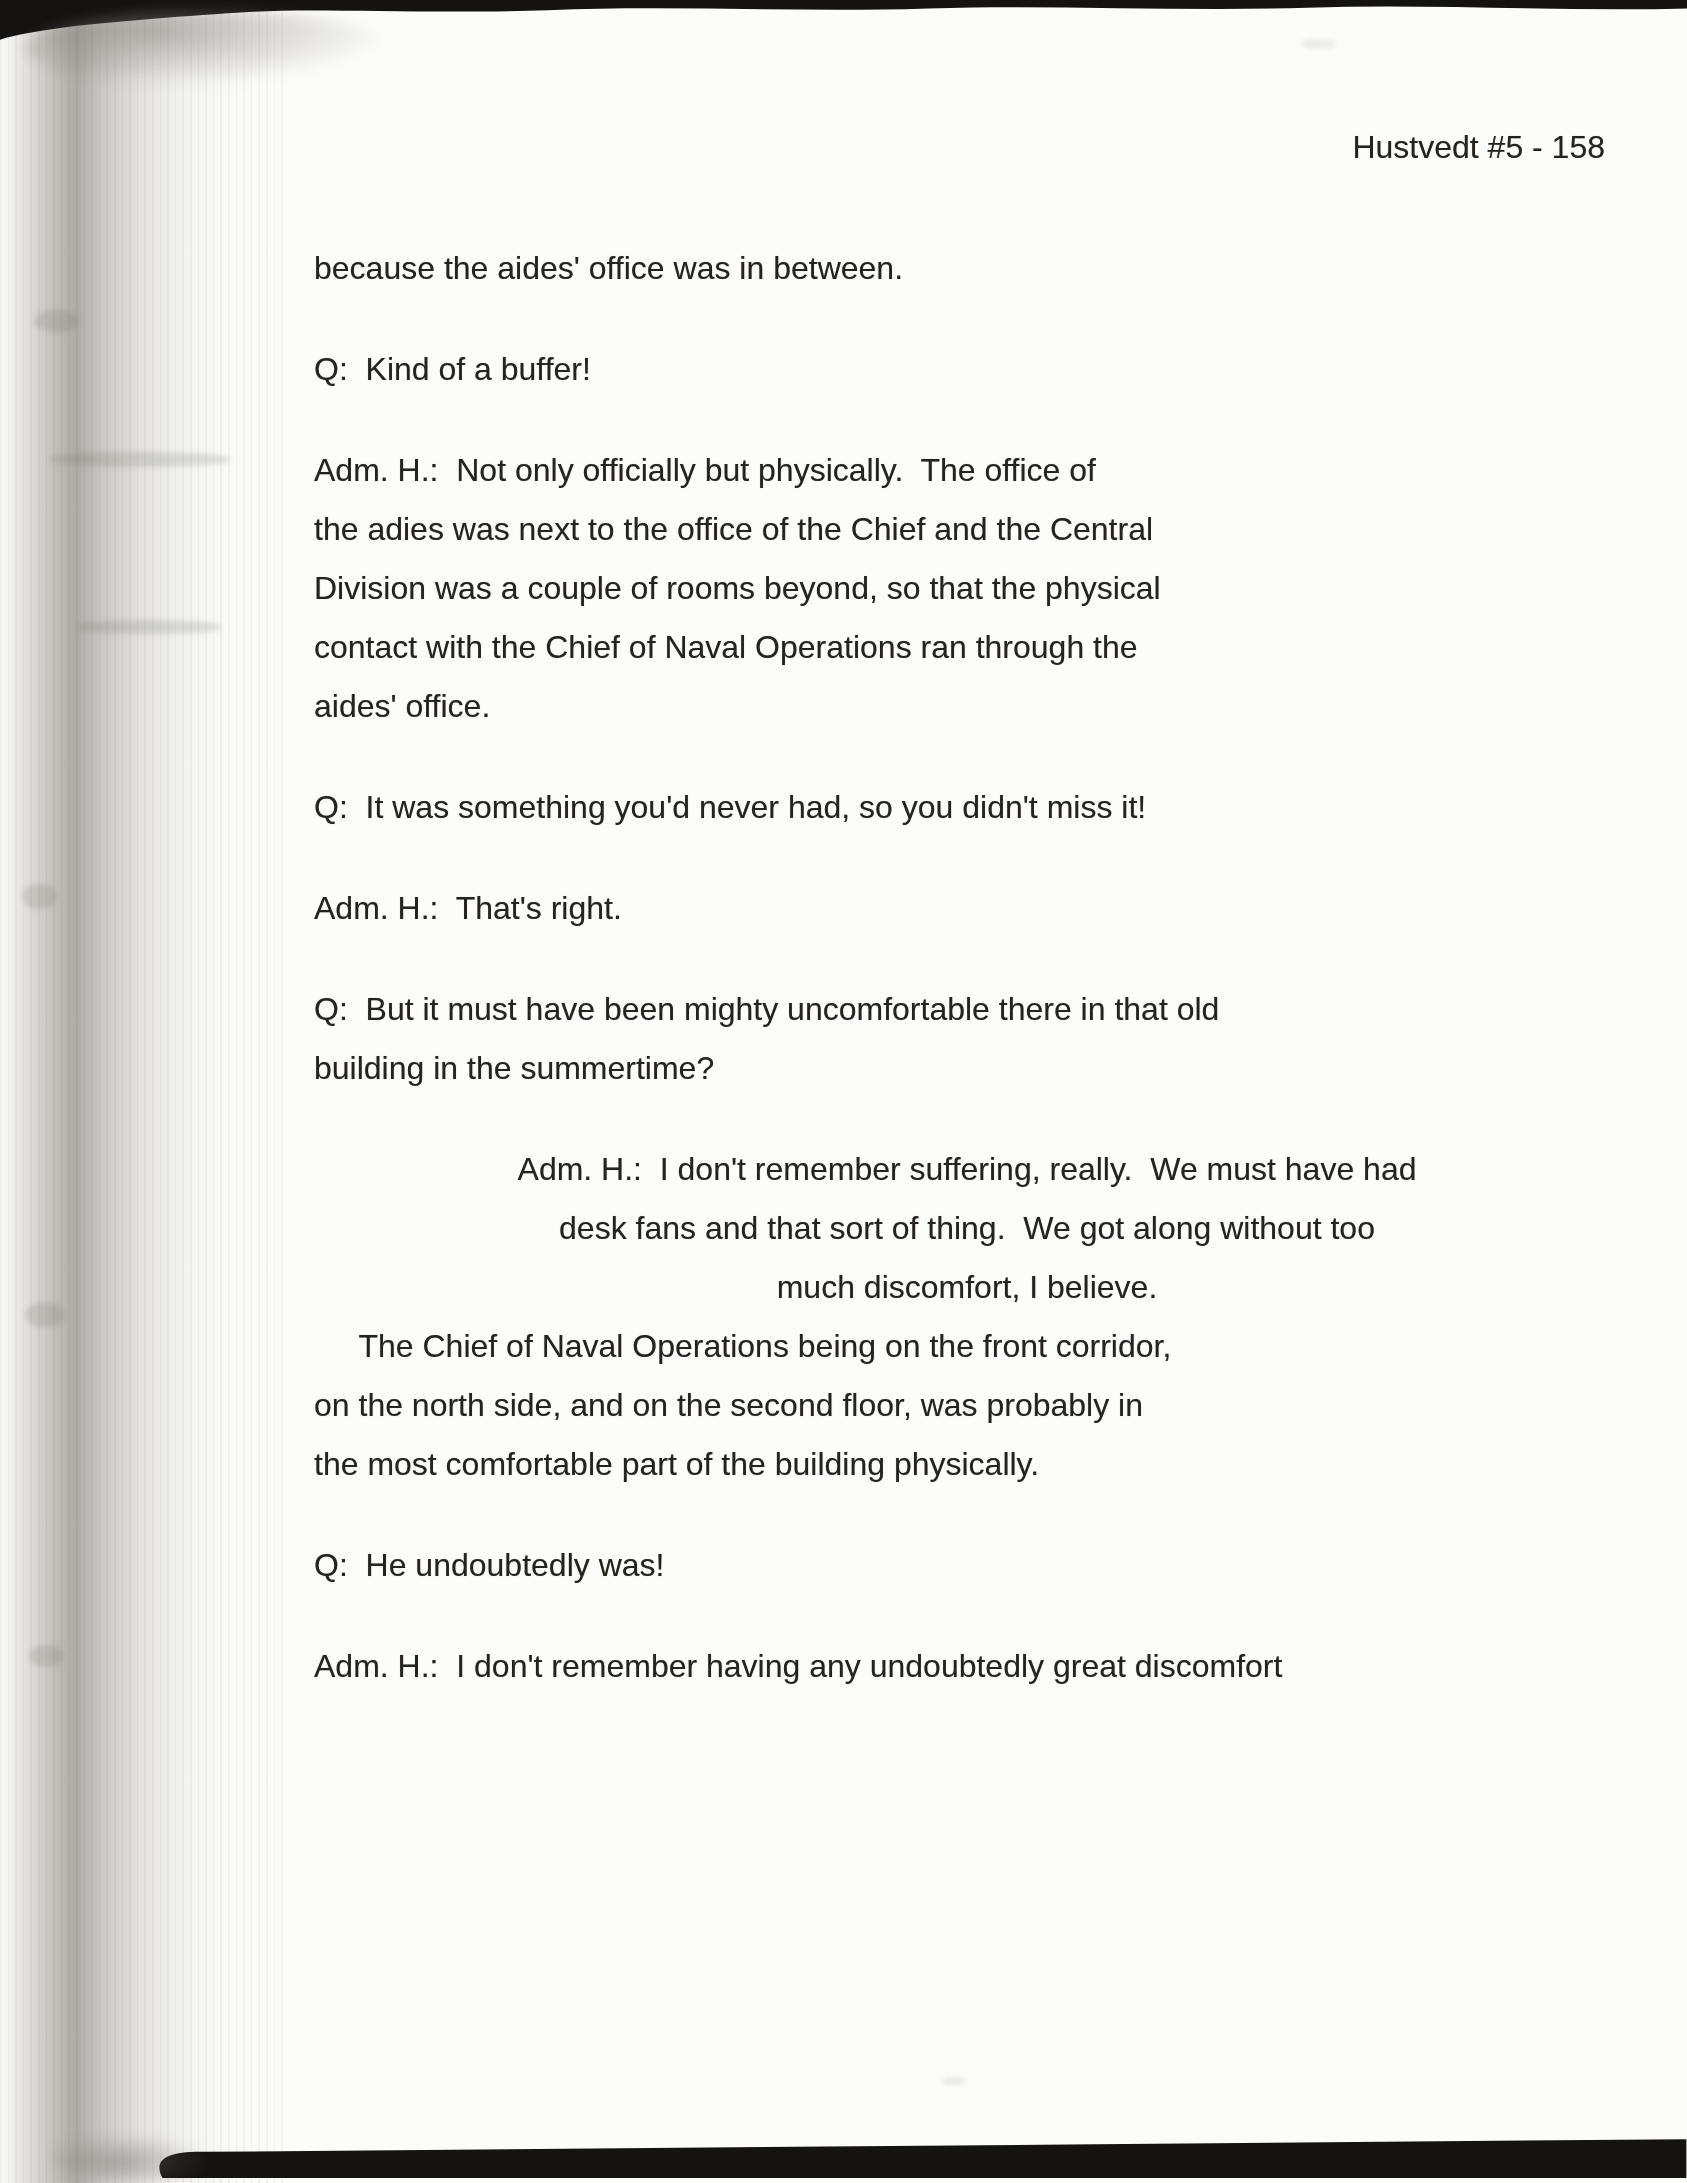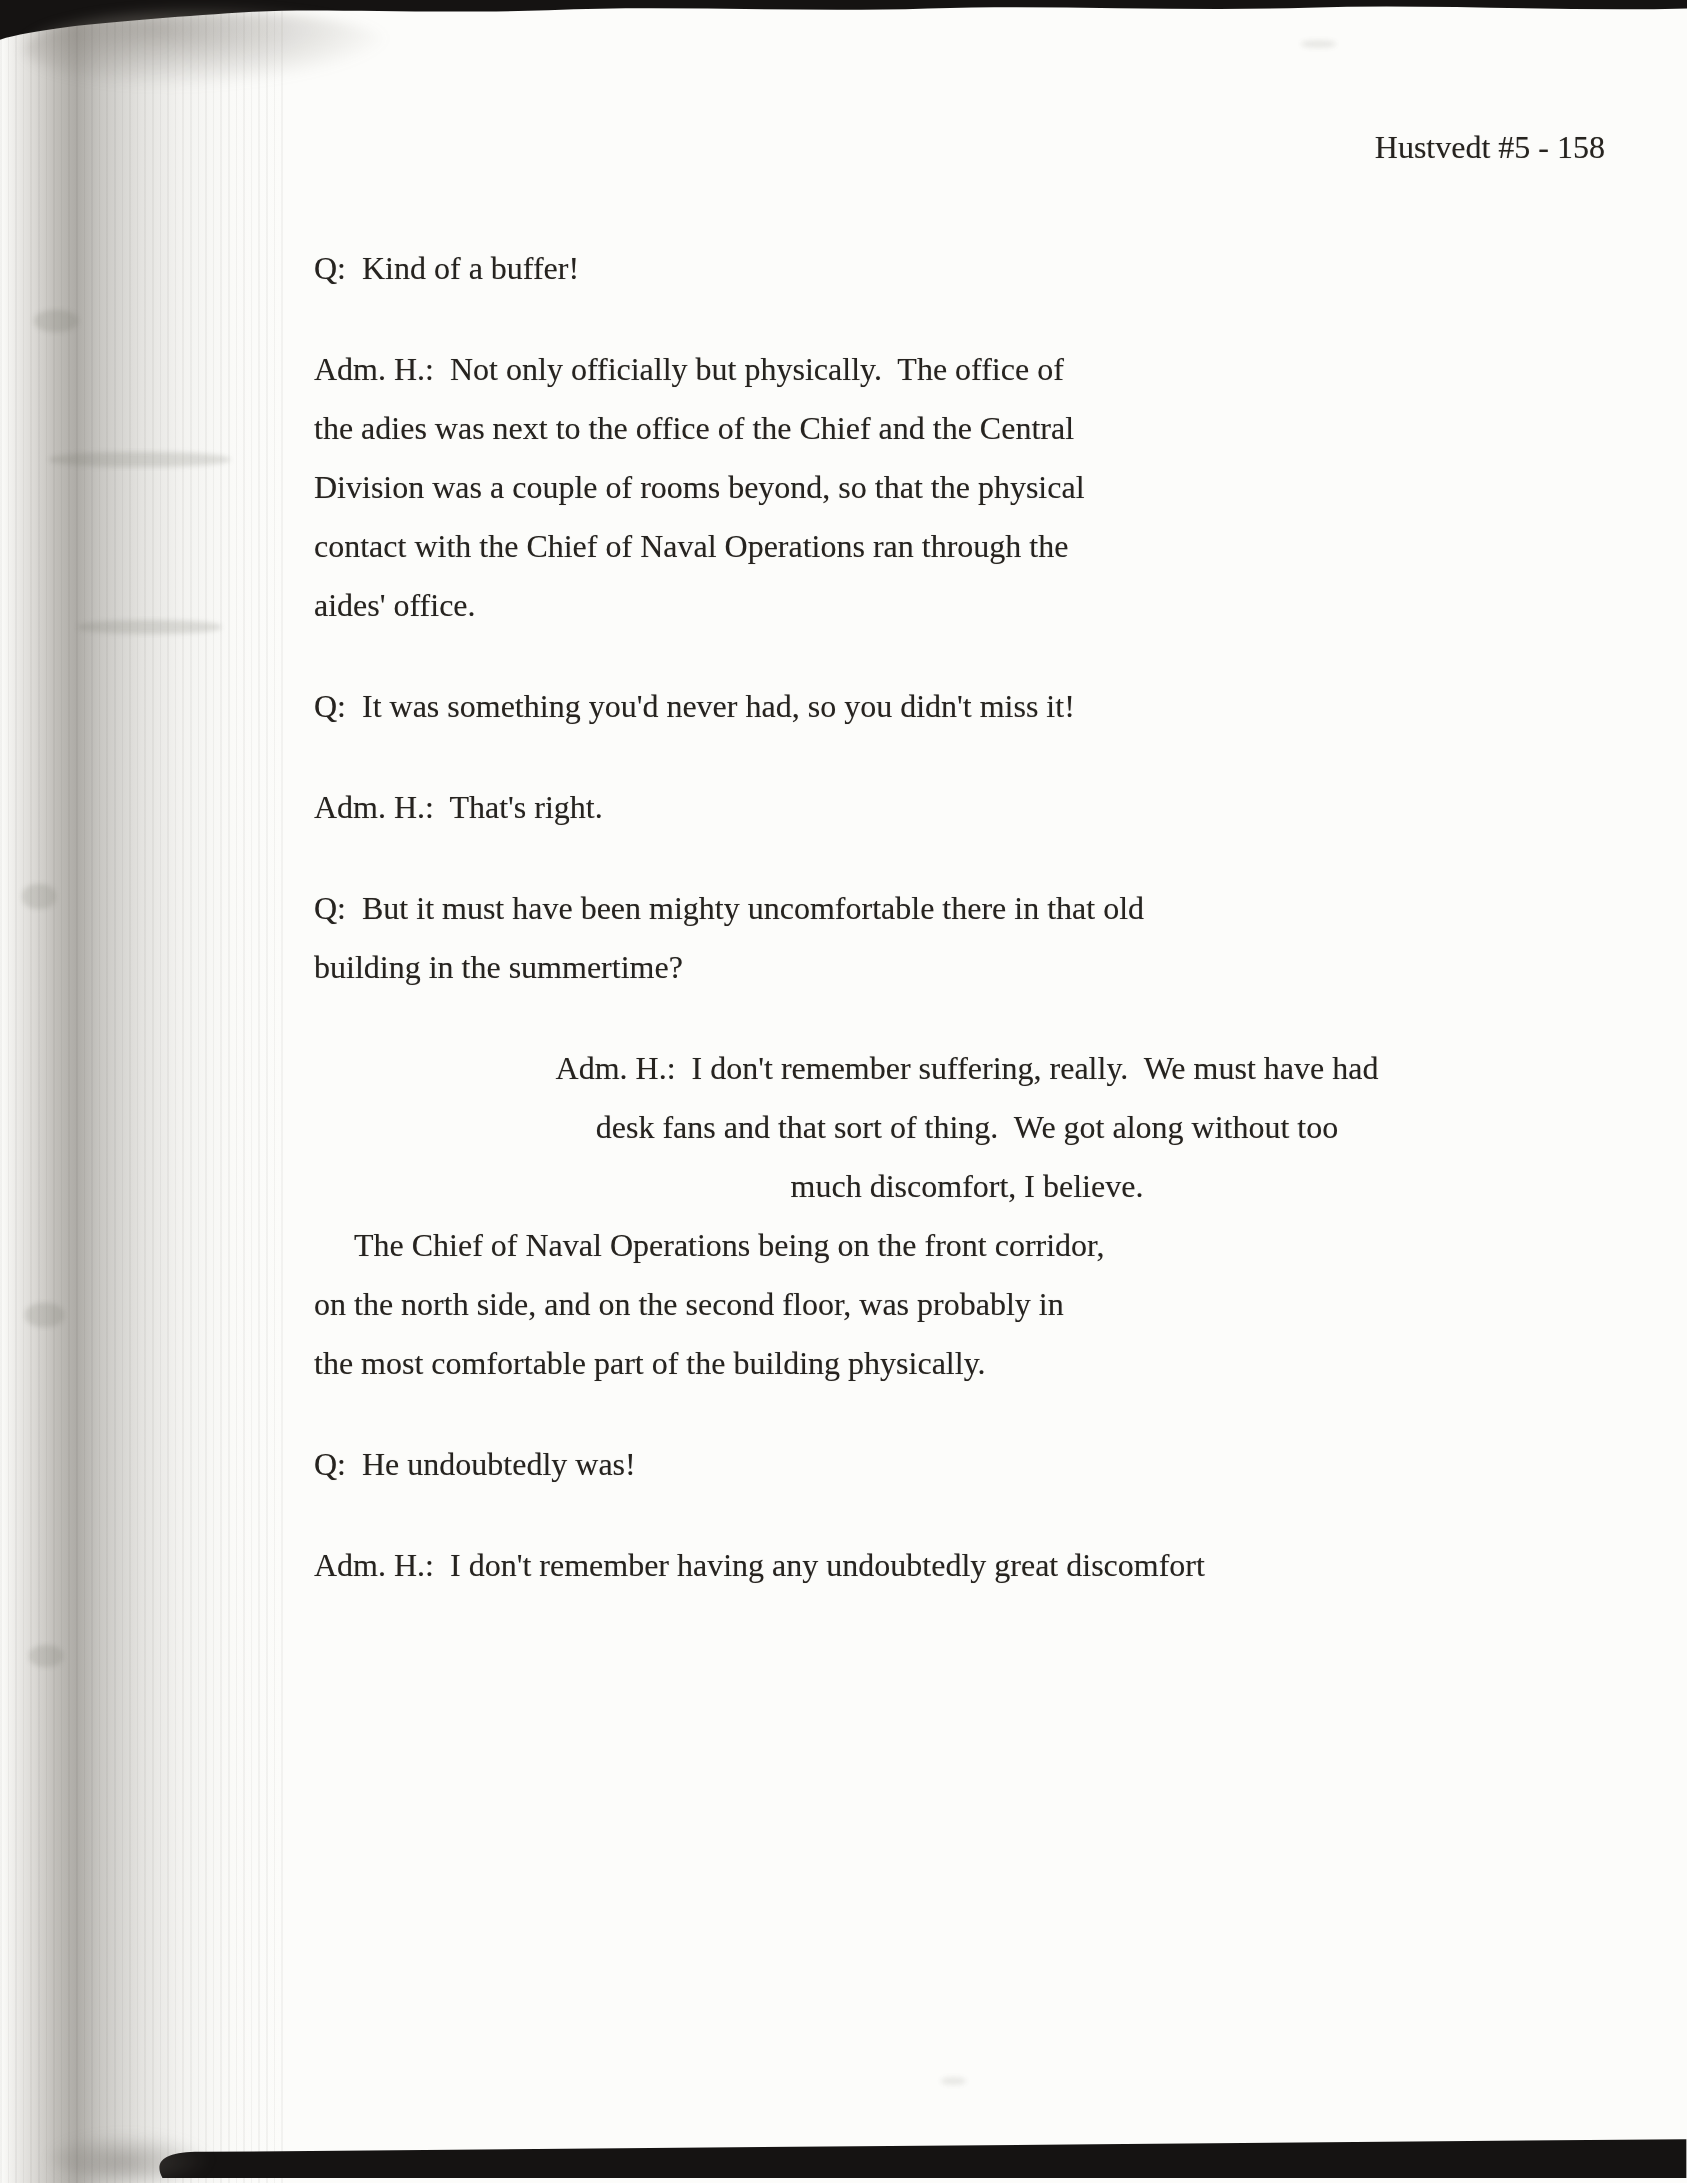--- a/index.html
+++ b/index.html
@@ -6,21 +6,21 @@
     --paper-color:#fcfcfa;
     --ink-color:#26231f;
     --edge-color:#151312;
   }
   html,body{margin:0;padding:0;background:#ffffff;}
   .page{
     position:relative;
     width:1687px;height:2183px;
     background:var(--paper-color);
     overflow:hidden;
-    font-family:Liberation Serif, serif;
+    font-family:Liberation Sans, sans-serif;
   }
   
   .binding-shadow{
     position:absolute;left:0;top:0;bottom:0;width:283px;
     background:linear-gradient(90deg,
       rgba(255,255,255,0) 0%,
       rgba(205,202,197,0.25) 4%,
       rgba(178,174,168,0.45) 12%,
       rgba(148,144,137,0.58) 20%,
       rgba(122,118,111,0.60) 27%,
@@ -109,20 +109,21 @@
   <div class="smudge" style="left:78px;top:620px;width:143px;height:13.5px;"></div>
   <div class="smudge" style="left:22px;top:884px;width:34px;height:25px;"></div>
   <div class="smudge" style="left:25px;top:1303px;width:39px;height:23.6px;"></div>
   <div class="smudge" style="left:29px;top:1645px;width:34px;height:22px;"></div>
   <div class="smudge" style="left:1301px;top:40px;width:35px;height:8.4px;opacity:.7;"></div>
   <div class="smudge" style="left:941px;top:2077px;width:25px;height:8.4px;opacity:.7;"></div>
 
   <div class="content">
     <div class="header-line">Hustvedt #5 - 158</div>
 
+    <p class="para">because the aides' office was in between.</p>
     <p class="para">Q:  Kind of a buffer!</p>
     <p class="para">Adm. H.:  Not only officially but physically.  The office of
 the adies was next to the office of the Chief and the Central
 Division was a couple of rooms beyond, so that the physical
 contact with the Chief of Naval Operations ran through the
 aides' office.</p>
     <p class="para">Q:  It was something you'd never had, so you didn't miss it!</p>
     <p class="para">Adm. H.:  That's right.</p>
     <p class="para">Q:  But it must have been mighty uncomfortable there in that old
 building in the summertime?</p>

